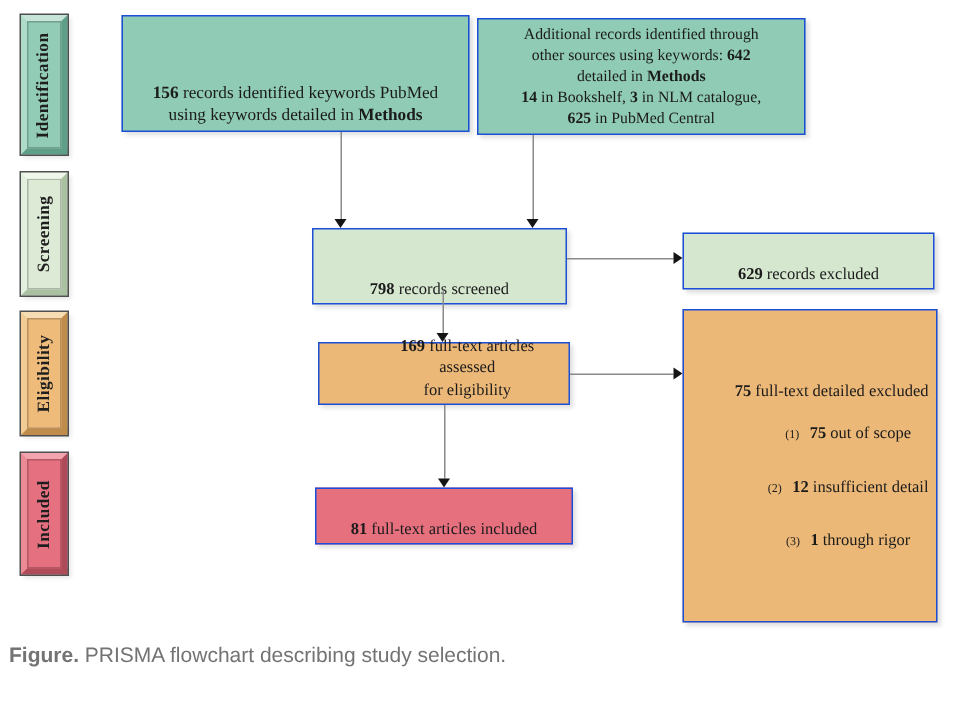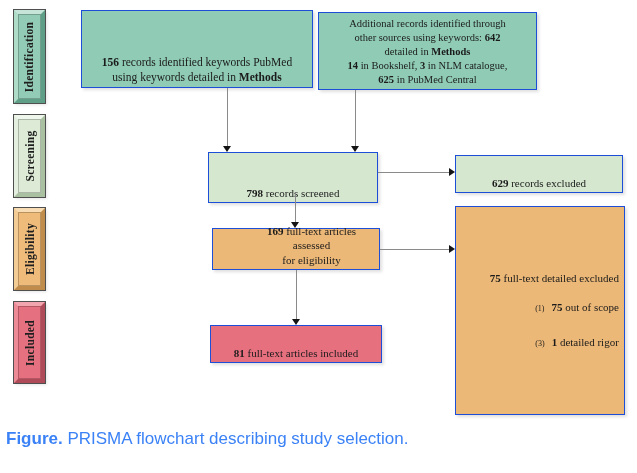--- a/index.html
+++ b/index.html
@@ -55,21 +55,21 @@
                  border-left:4px solid transparent; border-right:4px solid transparent;
                  border-top:6px solid #141414; }
   .ahead-right { position:absolute; width:0; height:0;
                  border-top:4px solid transparent; border-bottom:4px solid transparent;
                  border-left:6px solid #141414; }
 
   
   .caption {
     position:absolute; left:6px; top:427px;
     font-family:"Liberation Sans", sans-serif;
-    font-size:17px; color:#3b82f6; line-height:1.42;
+    font-size:14px; color:#737373; line-height:1.42;
   }
   .caption b { font-weight:bold; }
 </style>
 </head>
 <body>
 
 <div class="canvas">
 
   <div class="stage stage-identification">
     <span class="stage-label">Identification</span>
@@ -104,21 +104,24 @@
     <div><span style="font-weight: bold;">169</span><span> full-text articles assessed</span><br><span>for eligibility</span></div>
   </div>
 
   <div class="flowbox box-fulltext-excluded">
     <div class="excl-heading"><span style="font-weight: bold;">75</span><span> full-text detailed excluded</span></div>
     <div class="excl-list">
       <div class="excl-item">
         <span class="excl-index">(1)</span><span class="excl-value">75</span><span> out of scope</span>
       </div>
       <div class="excl-item">
-        <span class="excl-index">(3)</span><span class="excl-value">1</span><span> detailed rigor</span>
+        <span class="excl-index">(2)</span><span class="excl-value">12</span><span> insufficient detail</span>
+      </div>
+      <div class="excl-item">
+        <span class="excl-index">(3)</span><span class="excl-value">1</span><span> through rigor</span>
       </div>
     </div>
   </div>
 
   <div class="flowbox box-included">
     <div><span style="font-weight: bold;">81</span><span> full-text articles included</span></div>
   </div>
 
   <div class="vline" style="left:227px; top:88px;  height:58px;"></div>
   <div class="ahead-down" style="left:223px; top:146px;"></div>

